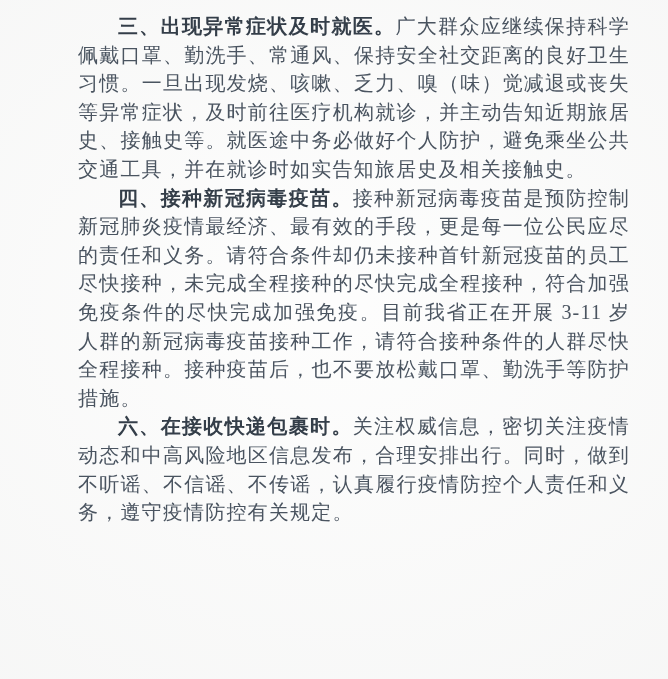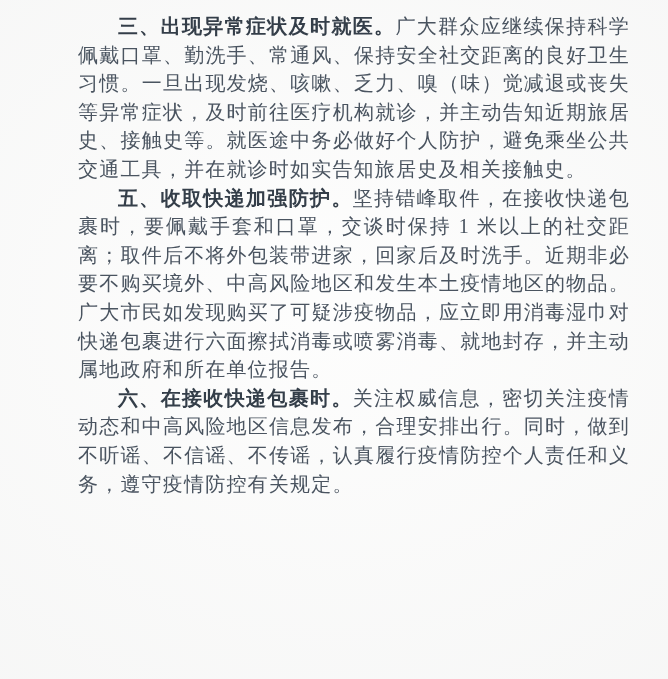--- a/index.html
+++ b/index.html
@@ -41,19 +41,19 @@
   }
 </style>
 </head>
 <body>
 
 <div class="page">
   <div class="text-block">
 
     <p class="para"><span class="head">三、出现异常症状及时就医。</span><span>广大群众应继续保持科学佩戴口罩、勤洗手、常通风、保持安全社交距离的良好卫生习惯。一旦出现发烧、咳嗽、乏力、嗅（味）觉减退或丧失等异常症状，及时前往医疗机构就诊，并主动告知近期旅居史、接触史等。就医途中务必做好个人防护，避免乘坐公共交通工具，并在就诊时如实告知旅居史及相关接触史。</span></p>
 
+    <p class="para"><span class="head">四、接种新冠病毒疫苗。</span><span>接种新冠病毒疫苗是预防控制新冠肺炎疫情最经济、最有效的手段，更是每一位公民应尽的责任和义务。请符合条件却仍未接种首针新冠疫苗的员工尽快接种，未完成全程接种的尽快完成全程接种，符合加强免疫条件的尽快完成加强免疫。目前我省正在开展 3-11 岁人群的新冠病毒疫苗接种工作，请符合接种条件的人群尽快全程接种。接种疫苗后，也不要放松戴口罩、勤洗手等防护措施。</span></p>
 
-    <p class="para"><span class="head">五、收取快递加强防护。</span><span>坚持错峰取件，在接收快递包裹时，要佩戴手套和口罩，交谈时保持 1 米以上的社交距离；取件后不将外包装带进家，回家后及时洗手。近期非必要不购买境外、中高风险地区和发生本土疫情地区的物品。广大市民如发现购买了可疑涉疫物品，应立即用消毒湿巾对快递包裹进行六面擦拭消毒或喷雾消毒、就地封存，并主动属地政府和所在单位报告。</span></p>
 
     <p class="para"><span class="head">六、在接收快递包裹时。</span><span>关注权威信息，密切关注疫情动态和中高风险地区信息发布，合理安排出行。同时，做到不听谣、不信谣、不传谣，认真履行疫情防控个人责任和义务，遵守疫情防控有关规定。</span></p>
 
   </div>
 </div>
 
 </body></html>

